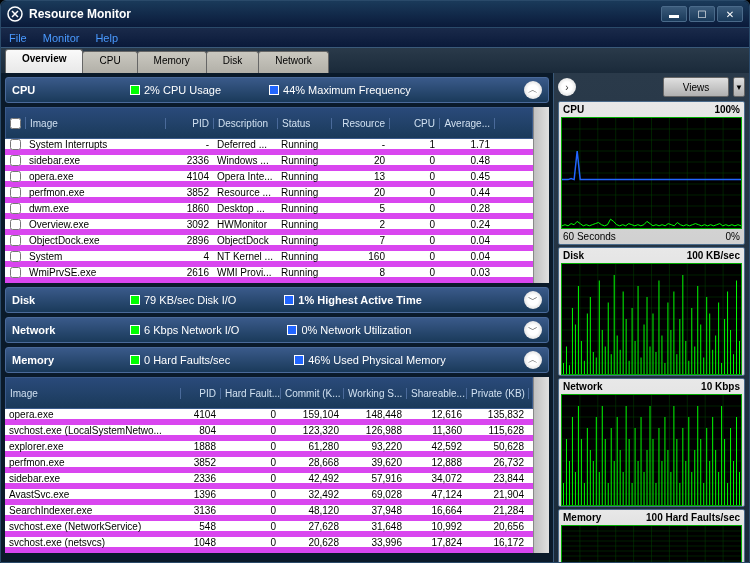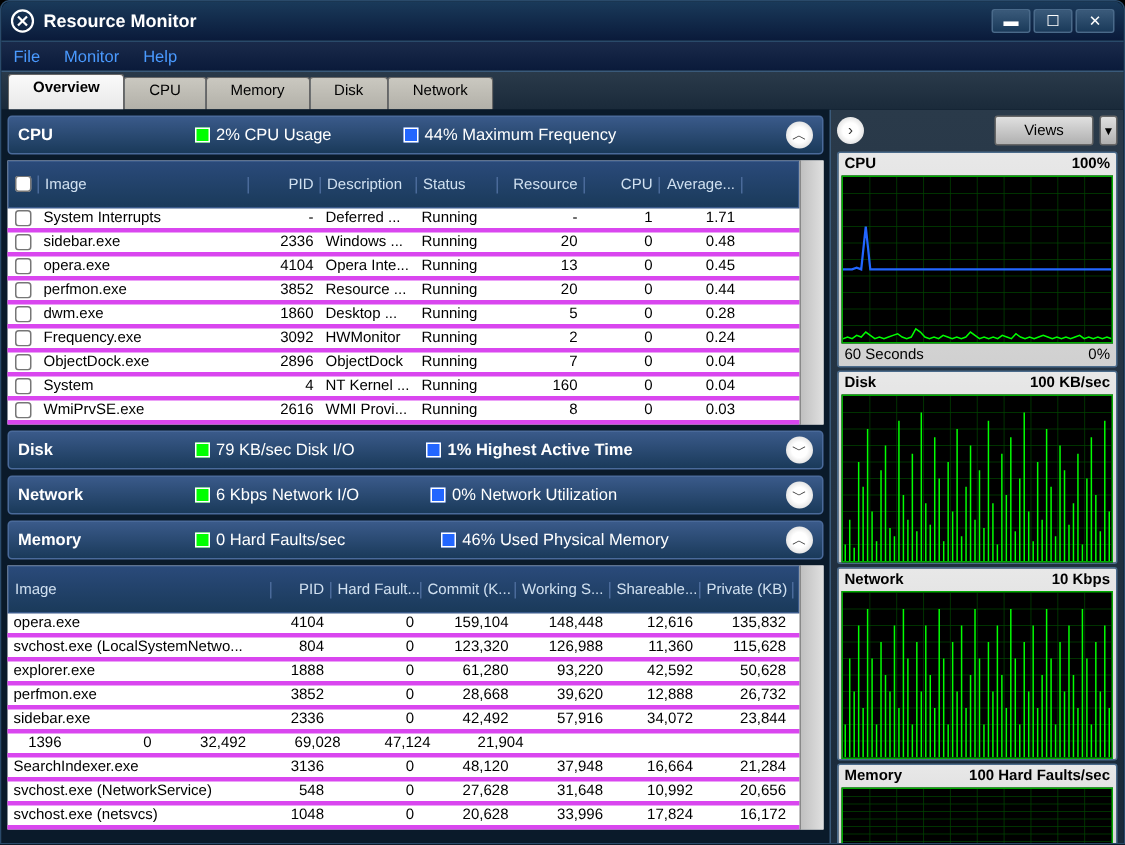--- a/index.html
+++ b/index.html
@@ -28,21 +28,21 @@
   .section-title { font-weight: bold; width: 110px; }
   .section-stat { display: flex; align-items: center; gap: 4px; }
   .stat-box { width: 10px; height: 10px; border: 1px solid #fff; }
   .stat-box.green { background: #0f0; }
   .stat-box.blue { background: #26f; }
   .expand-btn { width: 18px; height: 18px; background: radial-gradient(circle, #fff 40%, #ccc 100%); border-radius: 50%; display: flex; align-items: center; justify-content: center; margin-left: auto; cursor: pointer; color: #333; font-size: 10px; }
   
   .grid { background: #fff; font-size: 10px; }
   .grid-header { display: flex; background: linear-gradient(to bottom, #2a4a7a, #1a3a5a); color: #d0e0f0; height: 32px; align-items: center; border: 1px solid #3a5a8a; }
   .grid-header > div { padding: 0 4px; border-right: 1px solid #4a6a9a; overflow: hidden; white-space: nowrap; }
-  .grid-row { display: flex; height: 16px; align-items: center; border-bottom: 3px solid #d946ef; color: #000; }
+  .grid-row { display: flex; height: 16px; align-items: center; border-bottom: 6px solid #d946ef; color: #000; }
   .grid-row > div { padding: 0 4px; overflow: hidden; white-space: nowrap; text-overflow: ellipsis; }
   .chk { width: 20px; text-align: center; flex-shrink: 0; }
   .chk input { width: 11px; height: 11px; vertical-align: middle; }
   
   .c-image { width: 140px; }
   .c-pid { width: 48px; text-align: right; }
   .c-desc { width: 64px; }
   .c-status { width: 54px; }
   .c-threads { width: 58px; text-align: right; }
   .c-cpu { width: 50px; text-align: right; }
@@ -181,21 +181,21 @@
     <div class="c-image">dwm.exe</div>
                 <div class="c-pid">1860</div>
                 <div class="c-desc">Desktop ...</div>
     <div class="c-status">Running</div>
                 <div class="c-threads">5</div>
                 <div class="c-cpu">0</div>
                 <div class="c-avg">0.28</div>
               </div>
               <div class="grid-row">
                 <div class="chk"><input type="checkbox" style=""></div>
-    <div class="c-image">Frequency.exe</div>
+    <div class="c-image">Overview.exe</div>
                 <div class="c-pid">3092</div>
                 <div class="c-desc">HWMonitor</div>
     <div class="c-status">Running</div>
                 <div class="c-threads">2</div>
                 <div class="c-cpu">0</div>
                 <div class="c-avg">0.24</div>
               </div>
               <div class="grid-row">
                 <div class="chk"><input type="checkbox" style=""></div>
     <div class="c-image">ObjectDock.exe</div>
@@ -320,20 +320,21 @@
               <div class="grid-row">
                 <div class="m-image">sidebar.exe</div>
                 <div class="m-pid">2336</div>
                 <div class="m-hf">0</div>
     <div class="m-commit">42,492</div>
                 <div class="m-ws">57,916</div>
                 <div class="m-share">34,072</div>
                 <div class="m-priv">23,844</div>
               </div>
               <div class="grid-row">
+                <div class="m-image">AvastSvc.exe</div>
                 <div class="m-pid">1396</div>
                 <div class="m-hf">0</div>
     <div class="m-commit">32,492</div>
                 <div class="m-ws">69,028</div>
                 <div class="m-share">47,124</div>
                 <div class="m-priv">21,904</div>
               </div>
               <div class="grid-row">
                 <div class="m-image">SearchIndexer.exe</div>
                 <div class="m-pid">3136</div>

